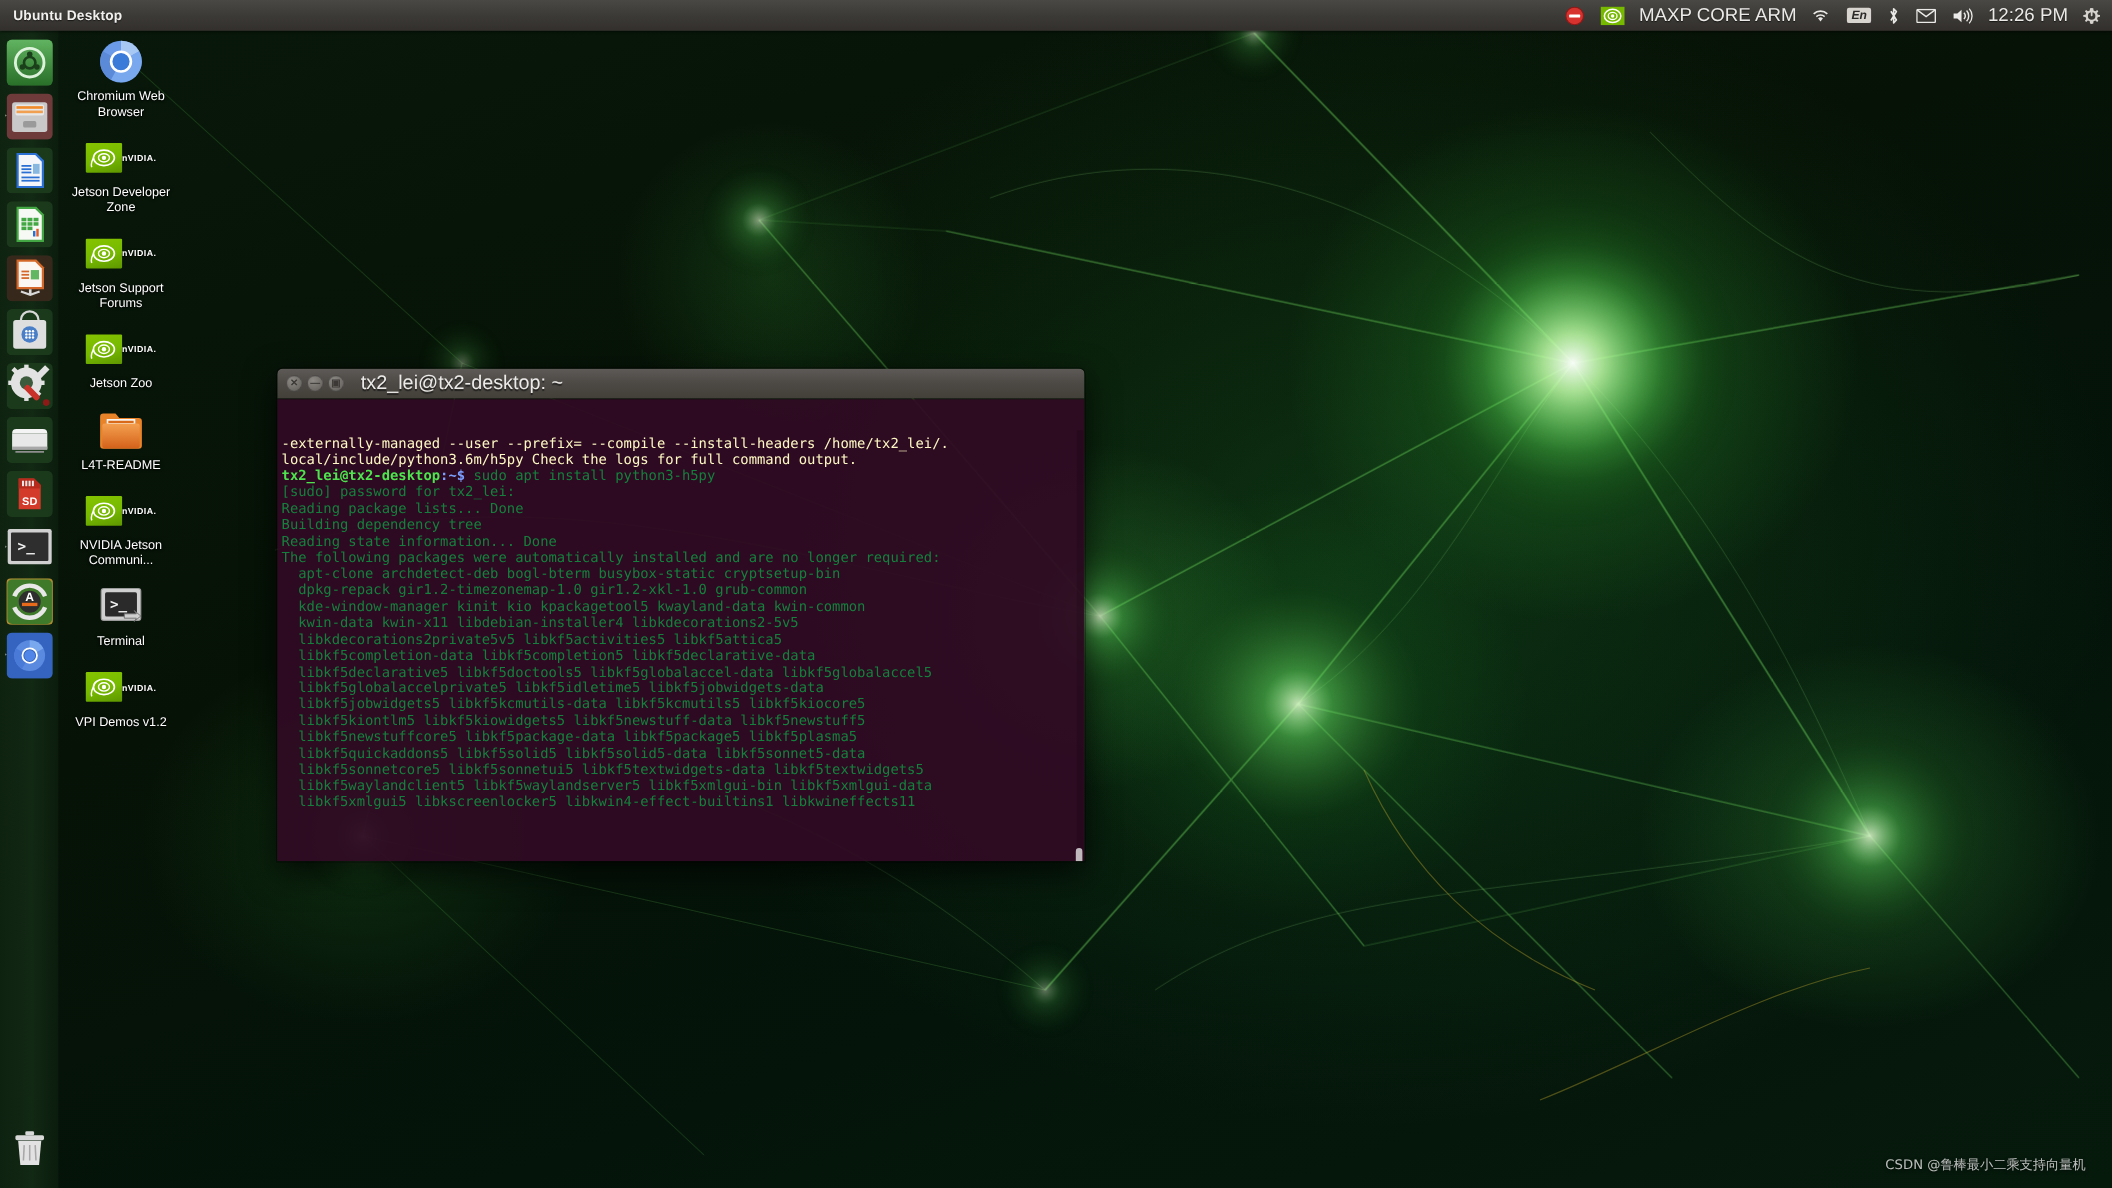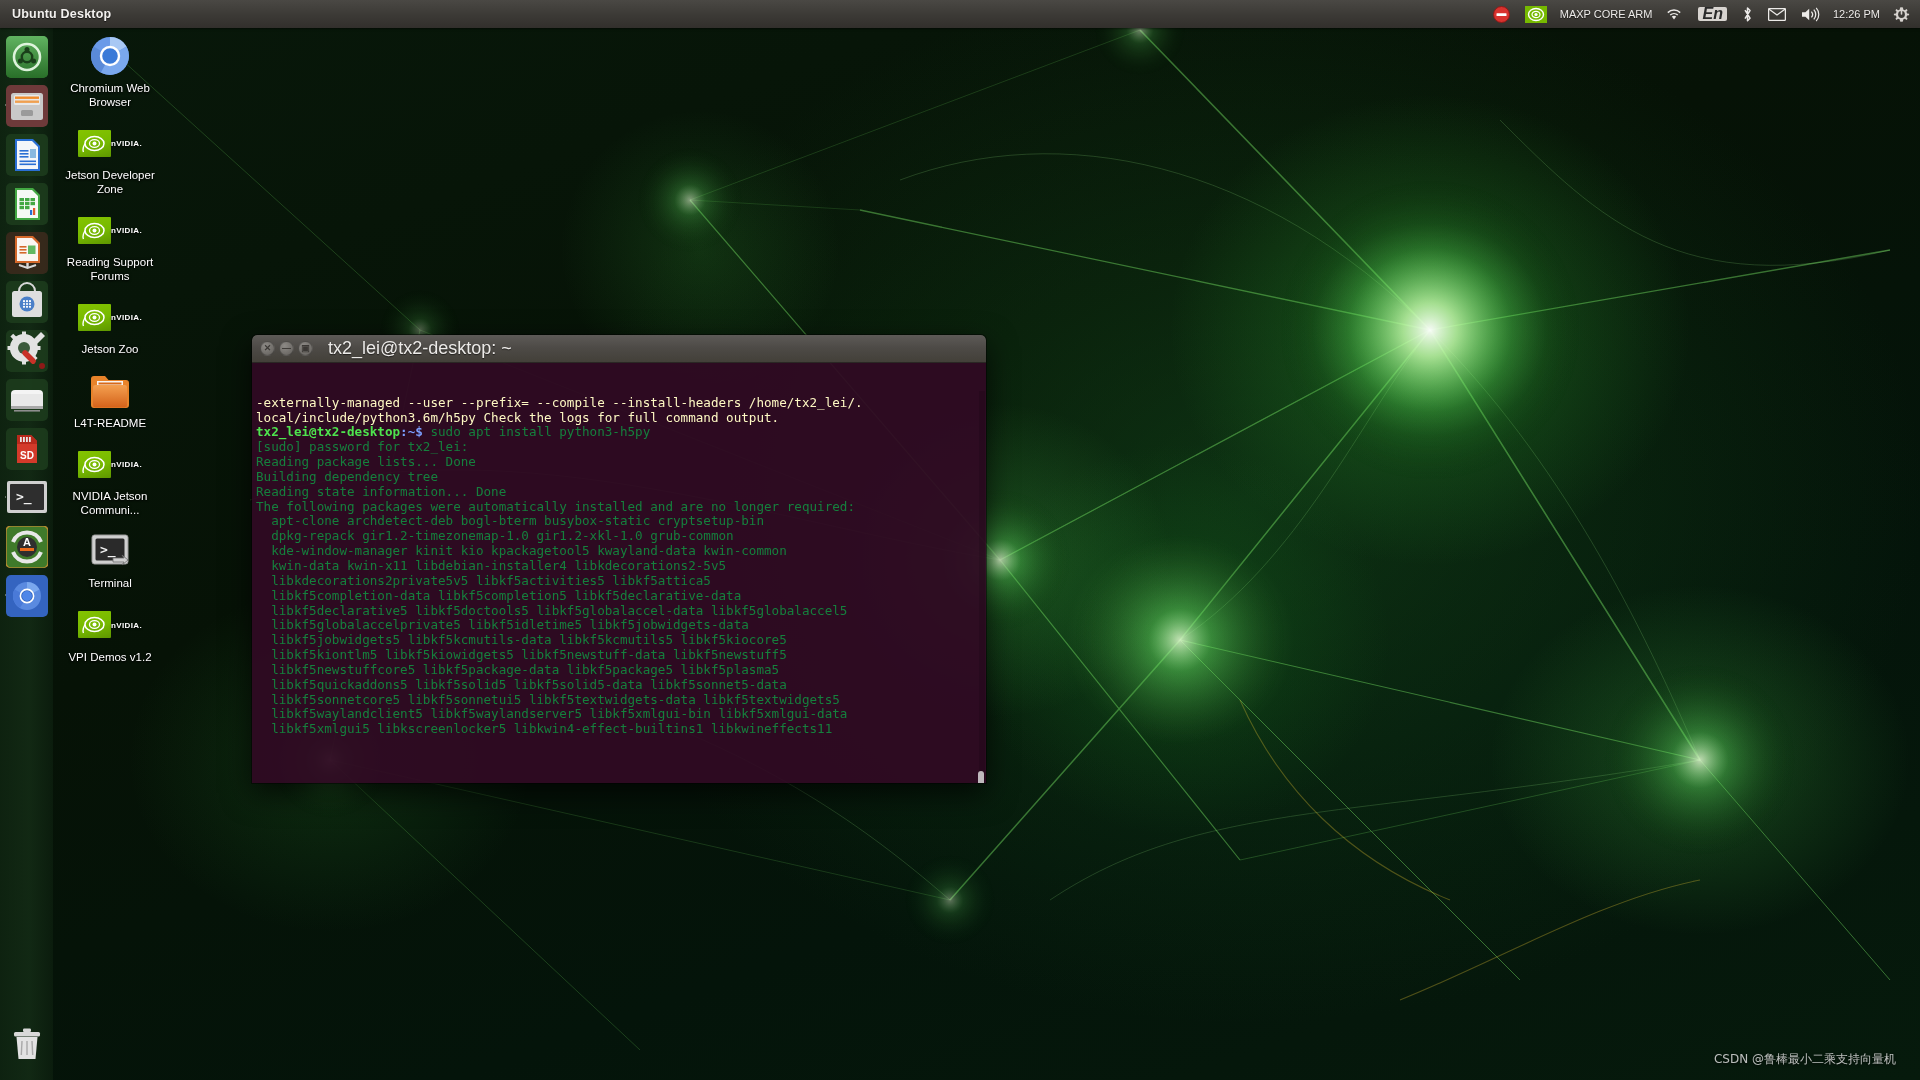--- a/index.html
+++ b/index.html
@@ -31,23 +31,23 @@
     display: flex; align-items: center; z-index: 90;
     box-shadow: 0 1px 2px rgba(0,0,0,0.5);
   }
   #panel-title {
     color: #f2f0ee; font-size: 12.5px; font-weight: bold;
     margin-left: 12px; letter-spacing: 0.2px;
     text-shadow: 0 1px 1px rgba(0,0,0,0.6);
   }
   #tray { margin-left: auto; display: flex; align-items: center; gap: 11px; padding-right: 8px; height: 24px; }
   .tray-item { display: flex; align-items: center; height: 24px; padding: 0 2px; }
-  .tray-text { color: #eceae8; font-size: 11px; text-shadow: 0 1px 1px rgba(0,0,0,0.6); }
+  .tray-text { color: #eceae8; font-size: 17px; text-shadow: 0 1px 1px rgba(0,0,0,0.6); }
   .kb-badge {
-    background: #d8d4d0; color: #2a2a2a; font-size: 16px; font-weight: bold;
+    background: #d8d4d0; color: #2a2a2a; font-size: 11px; font-weight: bold;
     border-radius: 2px; padding: 1px 4px; line-height: 12px; font-style: italic;
   }
 
   
   #launcher {
     position: absolute; top: 24px; left: 0; width: 53px; height: 1056px;
     background: linear-gradient(to right, rgba(16,38,18,0.80) 0%, rgba(22,48,24,0.74) 55%, rgba(12,30,14,0.85) 100%);
     z-index: 80; padding-top: 6px;
   }
   .launcher-icon {
@@ -490,21 +490,21 @@
             <svg width="25" height="19" viewBox="0 0 25 19">
               <ellipse cx="12.5" cy="9.5" rx="9.5" ry="7" fill="none" stroke="#ffffff" stroke-width="1.5"></ellipse>
               <ellipse cx="12.5" cy="9.5" rx="5" ry="3.8" fill="none" stroke="#ffffff" stroke-width="1.3"></ellipse>
               <circle cx="12.5" cy="9.5" r="2" fill="#ffffff"></circle>
               <path d="M3 9.5 Q 0 15 1.5 18" fill="none" stroke="#ffffff" stroke-width="1.4"></path>
             </svg>
           </div>
           <div class="nvword">nVIDIA.</div>
         </div>
       </div>
-      <div class="label">Reading Support Forums</div>
+      <div class="label">Jetson Support Forums</div>
     </div>
 
     <div class="desk-icon">
       <div class="glyph">
         <div class="nvlogo">
           <div class="nvbox">
             <svg width="25" height="19" viewBox="0 0 25 19">
               <ellipse cx="12.5" cy="9.5" rx="9.5" ry="7" fill="none" stroke="#ffffff" stroke-width="1.5"></ellipse>
               <ellipse cx="12.5" cy="9.5" rx="5" ry="3.8" fill="none" stroke="#ffffff" stroke-width="1.3"></ellipse>
               <circle cx="12.5" cy="9.5" r="2" fill="#ffffff"></circle>

